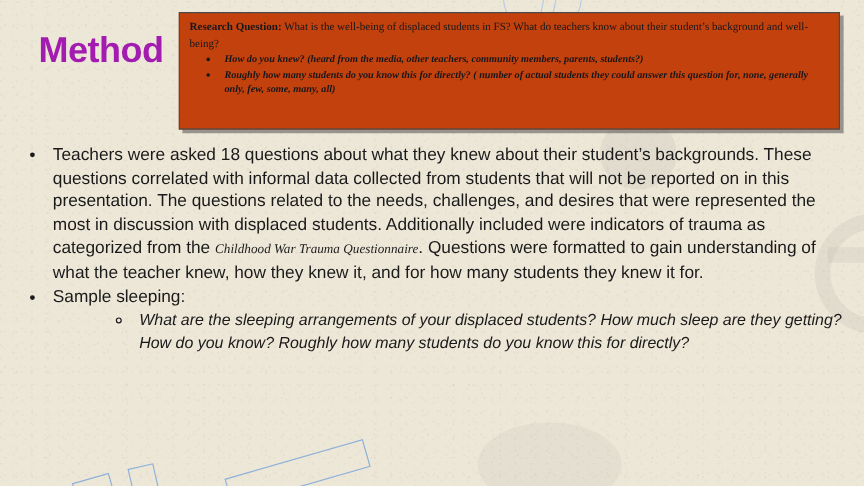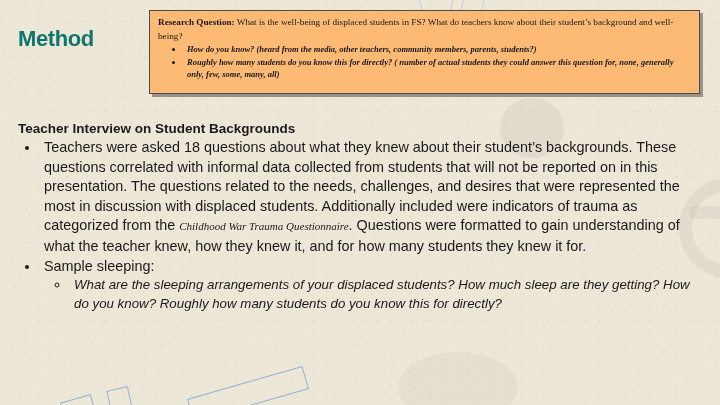--- a/index.html
+++ b/index.html
@@ -112,38 +112,38 @@
     top: 398px;
     width: 30px;
     height: 18px;
     border: 1.3px solid #8FB1D8;
     transform: rotate(-16deg);
   }
 
   
   #title {
     position: absolute;
-    left: 18px;
+    left: 32px;
     top: 26px;
-    font-size: 22px;
+    font-size: 30px;
     font-weight: bold;
     letter-spacing: -0.4px;
-    color: #0f766e;
+    color: #a21caf;
     white-space: nowrap;
   }
 
   
   #rq-box {
     position: absolute;
     left: 149px;
     top: 10px;
     width: 551px;
-    height: 84px;
+    height: 98px;
     box-sizing: border-box;
-    background: #fdba74;
+    background: #c2410c;
     border: 1.5px solid #4A4A4A;
     box-shadow: 3px 3px 0 rgba(80,80,80,0.55);
     font-family: "Liberation Serif", serif;
     color: #17171B;
     padding: 5px 8px 4px 8px;
   }
   #rq-lead {
     font-size: 9.2px;
     line-height: 13.5px;
     margin: 0;
@@ -193,20 +193,21 @@
   ul.lvl2 {
     margin: 0;
     padding-left: 26px;
     list-style: circle;
   }
   ul.lvl2 > li {
     font-size: 13.3px;
     line-height: 18.4px;
     font-style: italic;
     padding-left: 4px;
+    margin-left: 42px;
   }
   .cite {
     font-family: "Liberation Serif", serif;
     font-style: italic;
     font-size: 11px;
   }
 </style>
 </head>
 <body>
 
@@ -222,27 +223,26 @@
   <div class="deco" id="deco-blob-lower"></div>
   <div class="deco" id="deco-rect-long"></div>
   <div class="deco" id="deco-rect-small"></div>
   <div class="deco" id="deco-rect-tiny"></div>
 
   <div id="title">Method</div>
 
   <div id="rq-box">
     <p id="rq-lead"><span class="lead-label">Research Question:</span><span> What is the well-being of displaced students in FS? What do teachers know about their student’s background and well-being?</span></p>
     <ul id="rq-list">
-      <li>How do you know? (heard from the media, other teachers, community members, parents, students?)</li>
+      <li>How do you knew? (heard from the media, other teachers, community members, parents, students?)</li>
       <li>Roughly how many students do you know this for directly? ( number of actual students they could answer this question for, none, generally only, few, some, many, all)</li>
     </ul>
   </div>
 
   <div id="body-area">
-    <div id="body-heading">Teacher Interview on Student Backgrounds</div>
     <ul class="lvl1">
       <li><span>Teachers were asked 18 questions about what they knew about their student’s backgrounds. These questions correlated with informal data collected from students that will not be reported on in this presentation. The questions related to the needs, challenges, and desires that were represented the most in discussion with displaced students. Additionally included were indicators of trauma as categorized from the </span><span class="cite">Childhood War Trauma Questionnaire</span><span>. Questions were formatted to gain understanding of what the teacher knew, how they knew it, and for how many students they knew it for.</span></li>
       <li><span>Sample sleeping:</span>
         <ul class="lvl2">
           <li>What are the sleeping arrangements of your displaced students? How much sleep are they getting? How do you know? Roughly how many students do you know this for directly?</li>
         </ul>
       </li>
     </ul>
   </div>
 

